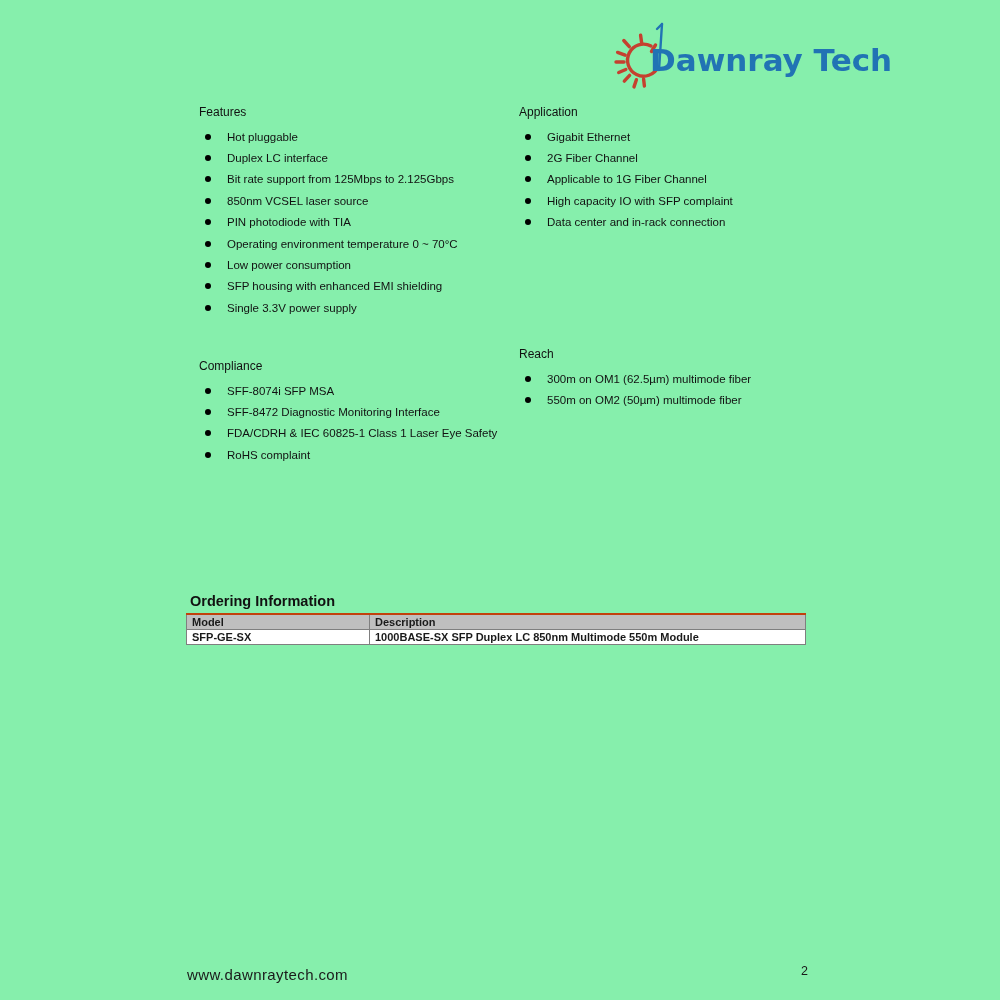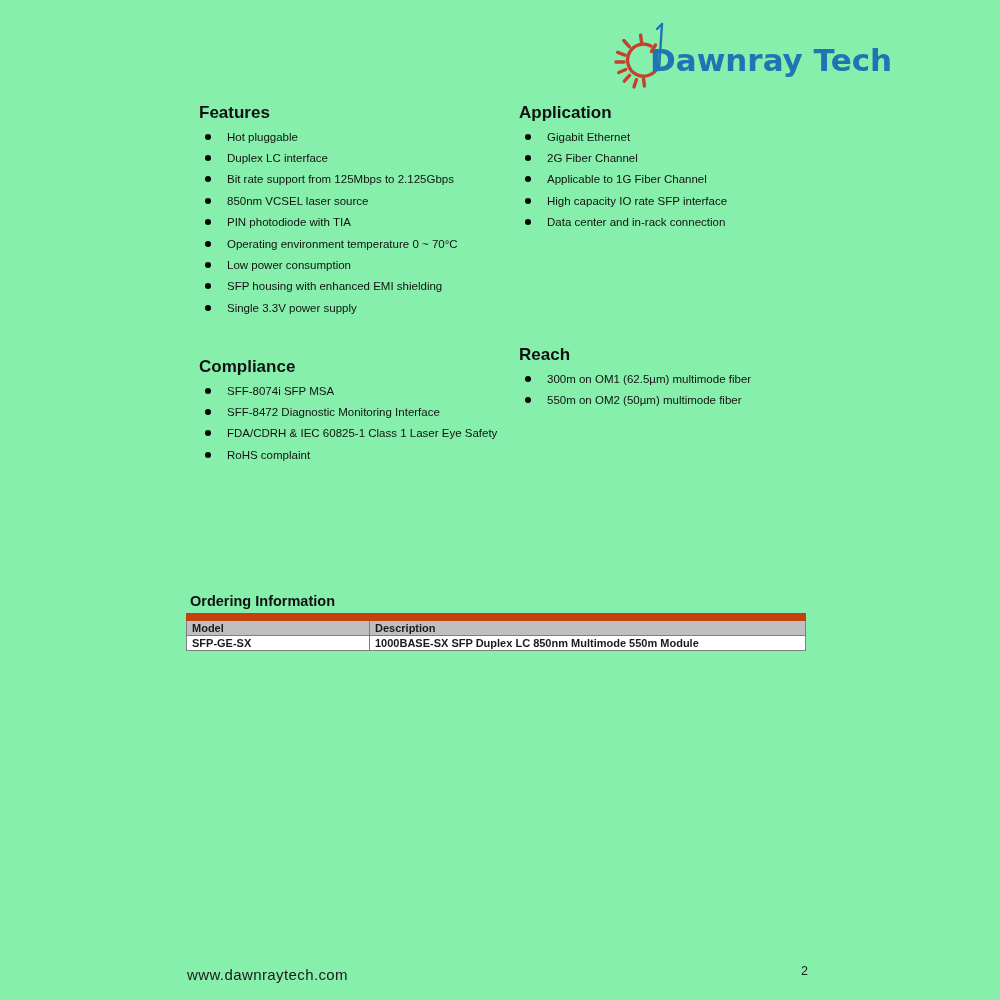--- a/index.html
+++ b/index.html
@@ -19,21 +19,21 @@
   }
 
   
   .section { position:absolute; }
   #sec-features    { left:199px; top:104px; width:330px; }
   #sec-application { left:519px; top:104px; width:330px; }
   #sec-compliance  { left:199px; top:358px; width:345px; }
   #sec-reach       { left:519px; top:346px; width:330px; }
 
   .section h2 {
-    font-size:17px; font-weight:bold; line-height:17px;
+    font-size:12px; font-weight:normal; line-height:17px;
     margin-bottom:5px; color:#111;
   }
   .section ul { list-style:none; }
   .section li {
     position:relative; padding-left:28px; height:21.4px;
     display:flex; align-items:center;
     font-size:11.5px; color:#111; white-space:nowrap;
   }
   .bullet {
     position:absolute; left:6px; top:50%; transform:translateY(-50%);
@@ -41,21 +41,21 @@
   }
 
   
   .ordering-title {
     position:absolute; left:190px; top:593px;
     font-size:14.5px; font-weight:bold; color:#111;
   }
   table.ordering-table {
     position:absolute; left:186px; top:613px; width:620px;
     border-collapse:collapse; table-layout:fixed;
-    border-top:8px solid #c2410c;
+    border-top:2px solid #c2410c;
   }
   .ordering-table th, .ordering-table td {
     border:1px solid #7f7f7f;
     font-size:11px; font-weight:bold; text-align:left;
     padding:1px 5px; white-space:nowrap; overflow:hidden;
   }
   .ordering-table th { background:#BFBFBF; height:14px; }
   .ordering-table td { background:#ffffff; height:15px; }
   .col-model { width:183px; }
 
@@ -151,21 +151,21 @@
       <li>
           <span class="bullet"></span>
           <span>2G Fiber Channel</span>
         </li>
       <li>
           <span class="bullet"></span>
           <span>Applicable to 1G Fiber Channel</span>
         </li>
       <li>
           <span class="bullet"></span>
-          <span>High capacity IO rate SFP interface</span>
+          <span>High capacity IO with SFP complaint</span>
         </li>
       <li>
           <span class="bullet"></span>
           <span>Data center and in-rack connection</span>
         </li>
     </ul>
   </div>
 
   <div class="section" id="sec-compliance">
     <h2>Compliance</h2>

